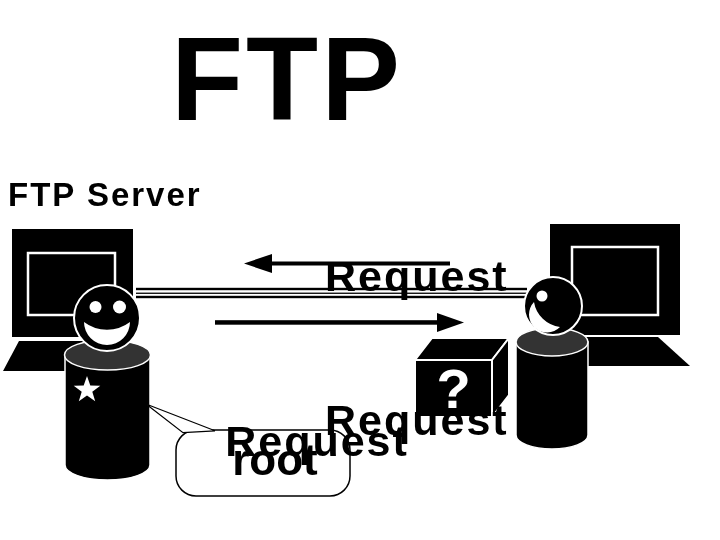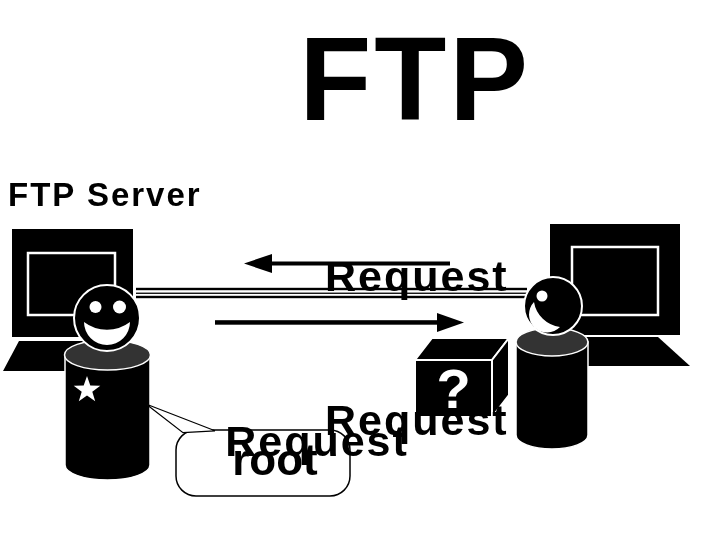--- a/index.html
+++ b/index.html
@@ -10,21 +10,21 @@
     overflow:hidden;
     font-family:"Liberation Sans", sans-serif;
     font-weight:bold;
     color:#000;
   }
   .slide svg{position:absolute;left:0;top:0;}
   .txt{position:absolute;white-space:pre;}
   .title{
     left:171px;top:20px;width:360px;
     font-size:118px;line-height:118px;
-    letter-spacing:3px;text-align:right;
+    letter-spacing:3px;text-align:left;
   }
   .server-label{
     left:8px;top:172px;
     font-size:33px;line-height:45px;letter-spacing:2px;
   }
   .request-label{
     left:325px;top:156px;
     font-size:43px;line-height:48px;letter-spacing:2px;
   }
   .files-label{

